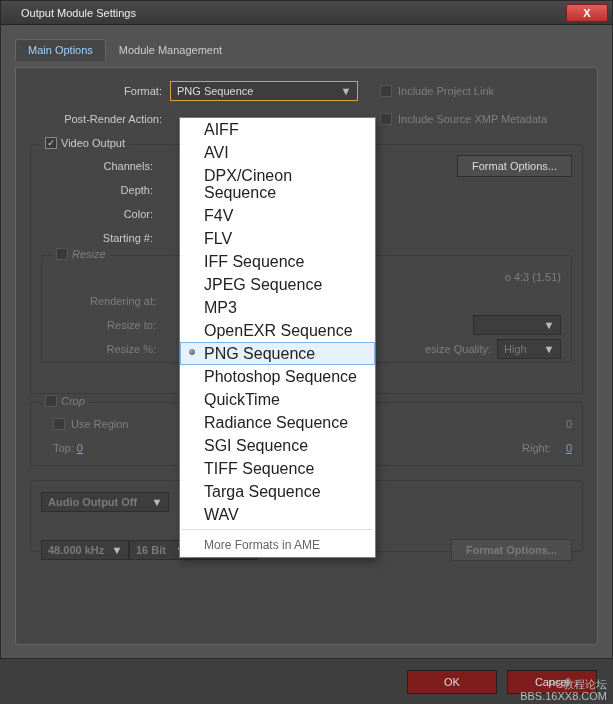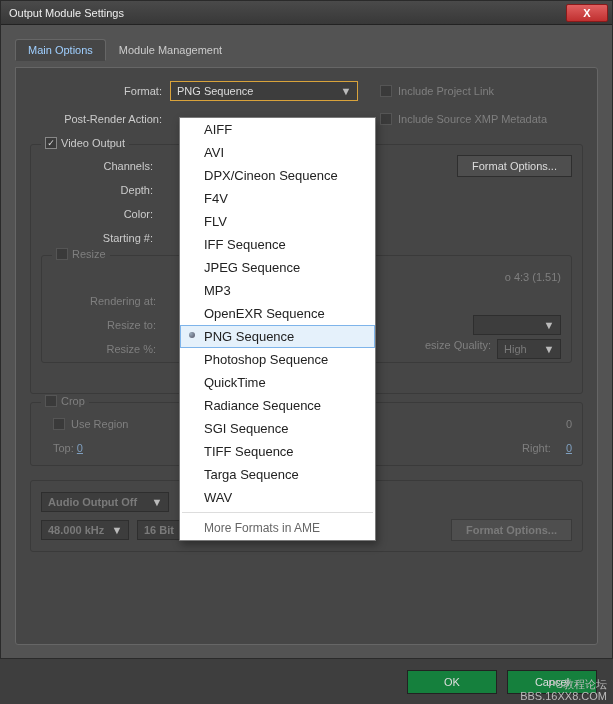--- a/index.html
+++ b/index.html
@@ -1,18 +1,18 @@
 <!DOCTYPE html>
 <html><head>
 <meta charset="utf-8">
 <style>
   * { box-sizing: border-box; margin: 0; padding: 0; font-family: "Segoe UI", Tahoma, sans-serif; font-size: 11px; }
   body { background: #535353; width: 613px; height: 704px; overflow: hidden; position: relative; }
   .window { width: 613px; height: 704px; background: #535353; border: 1px solid #2a2a2a; display: flex; flex-direction: column; }
-  .titlebar { height: 26px; background: linear-gradient(#4a4a4a,#383838); display: flex; align-items: center; padding: 0 4px 0 8px; border-bottom: 1px solid #222; }
+  .titlebar { height: 26px; background: linear-gradient(#4a4a4a,#383838); display: flex; align-items: center; padding: 0 4px 0 20px; border-bottom: 1px solid #222; }
   .titlebar-text { color: #eee; flex: 1; }
   .close-btn { width: 42px; height: 18px; background: linear-gradient(#e06060,#c03030); border: 1px solid #8a1a1a; border-radius: 2px; display: flex; align-items: center; justify-content: center; color: #fff; font-weight: bold; font-size: 10px; cursor: pointer; }
   .content { flex: 1; padding: 14px 14px 58px 14px; position: relative; border-radius: 12px; }
   .tabs { display: flex; gap: 0; margin-bottom: 6px; }
   .tab { padding: 4px 12px; color: #ccc; cursor: pointer; border: 1px solid transparent; }
   .tab.active { color: #9fcfff; border: 1px solid #666; border-bottom: 1px solid #464646; background: #464646; border-radius: 3px 3px 0 0; }
   .panel { background: #464646; border: 1px solid #666; border-radius: 0 3px 3px 3px; padding: 12px 14px 12px 14px; height: 578px; position: relative; }
   .row { display: flex; align-items: center; margin-bottom: 6px; height: 22px; }
   .lbl { width: 140px; text-align: right; color: #ccc; padding-right: 8px; }
   .lbl.dim { color: #7f7f7f; }
@@ -24,31 +24,31 @@
   .combo.w60 { width: 64px; }
   .combo.w80 { width: 88px; }
   .combo.disabled { color: #7a7a7a; }
   .btn { height: 22px; padding: 0 14px; background: #4e4e4e; border: 1px solid #2e2e2e; color: #ddd; display: inline-flex; align-items: center; cursor: pointer; }
   .btn.disabled { color: #7a7a7a; border-color: #3a3a3a; }
   .chk { width: 12px; height: 12px; border: 1px solid #888; background: #3a3a3a; display: inline-flex; align-items: center; justify-content: center; color: #ddd; font-size: 9px; }
   .chk.disabled { border-color: #555; }
   .chk.checked::after { content: "✓"; }
   .group { border: 1px solid #3a3a3a; border-radius: 3px; padding: 8px 10px 10px 10px; margin-top: 8px; position: relative; }
   .group-title { position: absolute; top: -8px; left: 10px; background: #464646; padding: 0 4px; color: #ccc; display: flex; align-items: center; gap: 4px; }
-  .group-title.dim { color: #7f7f7f; }
+  .group-title.dim { color: #7f7f7f; font-style: italic; }
   .subrow { display: flex; align-items: center; height: 22px; margin: 2px 0; }
-  .right-col { margin-left: auto; display: flex; gap: 6px; }
+  .right-col { margin-left: auto; display: flex; align-items: center; gap: 6px; }
   .link-val { color: #9fcfff; text-decoration: underline; cursor: pointer; }
   .dim { color: #7f7f7f; }
   .footer { position: absolute; bottom: 0; left: 0; right: 0; height: 46px; background: #3e3e3e; border-top: 1px solid #2a2a2a; display: flex; align-items: center; justify-content: flex-end; gap: 10px; padding: 0 16px; }
-  .footer .fbtn { width: 90px; height: 24px; background: #15803d; border: 1px solid #222; color: #ddd; display: inline-flex; align-items: center; justify-content: center; cursor: pointer; }
+  .footer .fbtn { width: 90px; height: 24px; background: #7f1d1d; border: 1px solid #222; color: #ddd; display: inline-flex; align-items: center; justify-content: center; cursor: pointer; }
   .watermark { position: absolute; bottom: 2px; right: 6px; color: #bbb; font-size: 9px; text-align: right; line-height: 1.1; }
   
   .dropdown { position: absolute; left: 179px; top: 117px; width: 197px; background: #fff; border: 1px solid #7a7a7a; z-index: 50; box-shadow: 2px 4px 8px rgba(0,0,0,0.35); }
-  .dropdown .item { padding: 3px 8px 3px 24px; color: #222; cursor: pointer; position: relative; font-size: 13px; line-height: 17px; }
+  .dropdown .item { padding: 3px 8px 3px 24px; color: #222; cursor: pointer; position: relative; font-size: 16px; line-height: 17px; }
   .dropdown .item.selected { background: #e5f1fb; border: 1px solid #7eb4ea; padding: 2px 7px 2px 23px; }
   .dropdown .item.selected::before { content: ""; position: absolute; left: 8px; top: 6px; width: 6px; height: 6px; border-radius: 50%; background: radial-gradient(circle at 30% 30%, #9ab, #556); }
   .dropdown .sep { height: 1px; background: #ddd; margin: 3px 2px; }
   .dropdown .more { padding: 5px 8px 5px 24px; color: #666; font-size: 12px; }
   .right-check-line { display: flex; align-items: center; gap: 6px; color: #7f7f7f; margin-left: 14px; }
 </style>
 </head>
 <body>
 
 <div class="window">
@@ -170,21 +170,21 @@
         </div>
       </div>
 
       <div class="group" style="height:72px; margin-top:14px;font-weight:bold;">
         <div class="subrow">
           <div class="combo disabled" style="width:128px">
             <span>Audio Output Off</span>
             <span class="arrow">▼</span>
           </div>
         </div>
-        <div class="subrow" style="margin-top:6px; gap:8px;">
+        <div class="subrow" style="margin-top:26px; ">
           <div class="combo disabled w80">
             <span>48.000 kHz</span>
               <span class="arrow">▼</span>
           </div>
           <div class="combo disabled w60">
             <span>16 Bit</span>
               <span class="arrow">▼</span>
           </div>
           <div class="combo disabled w60">
             <span>Stereo</span>

